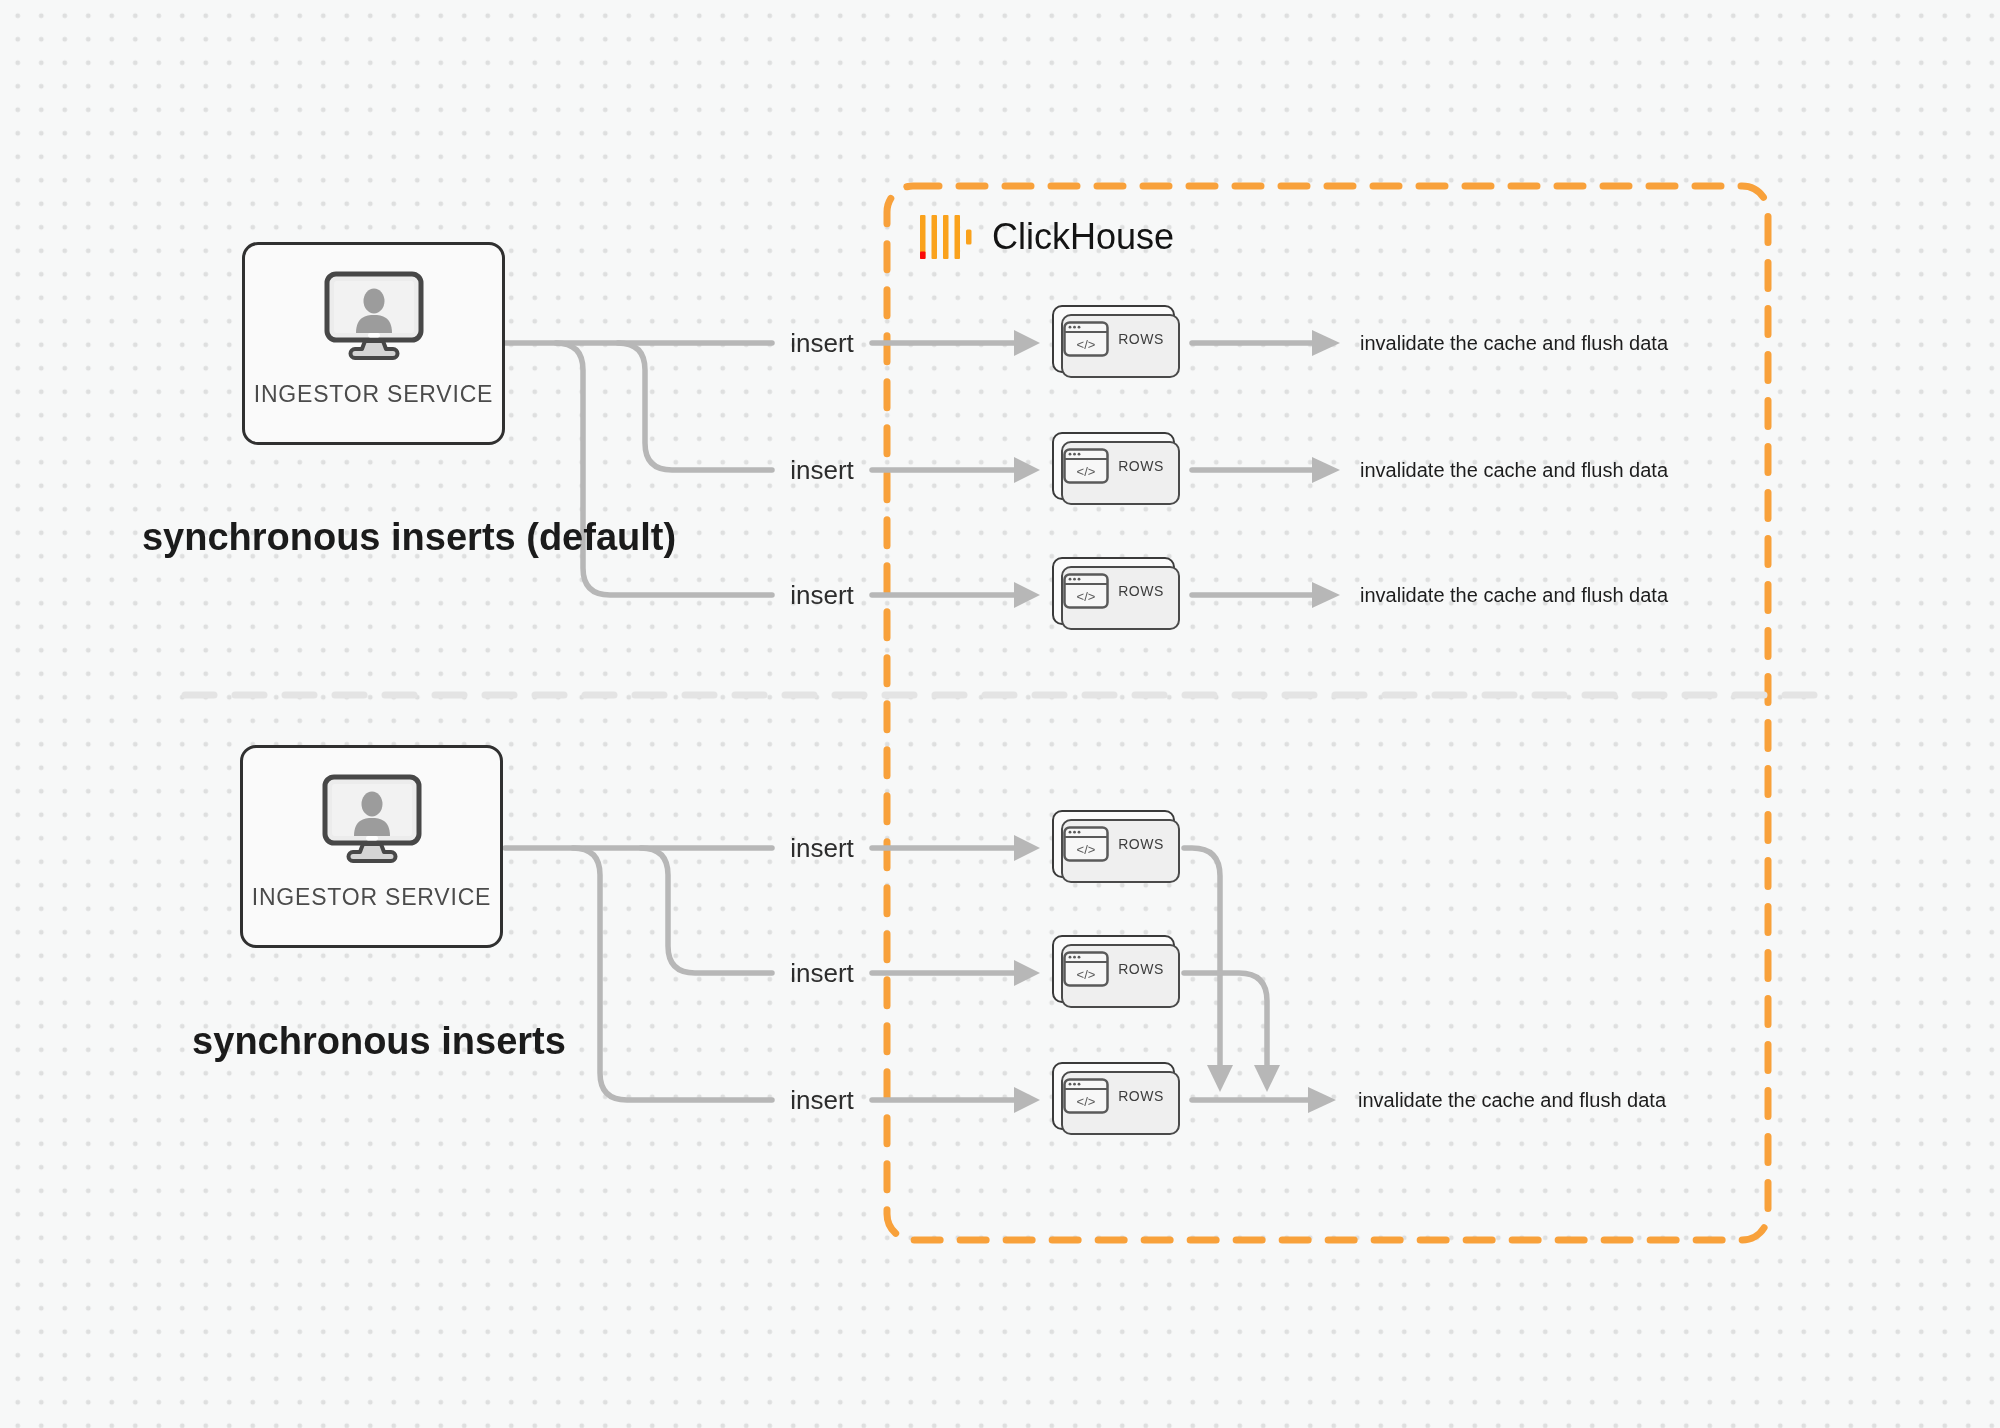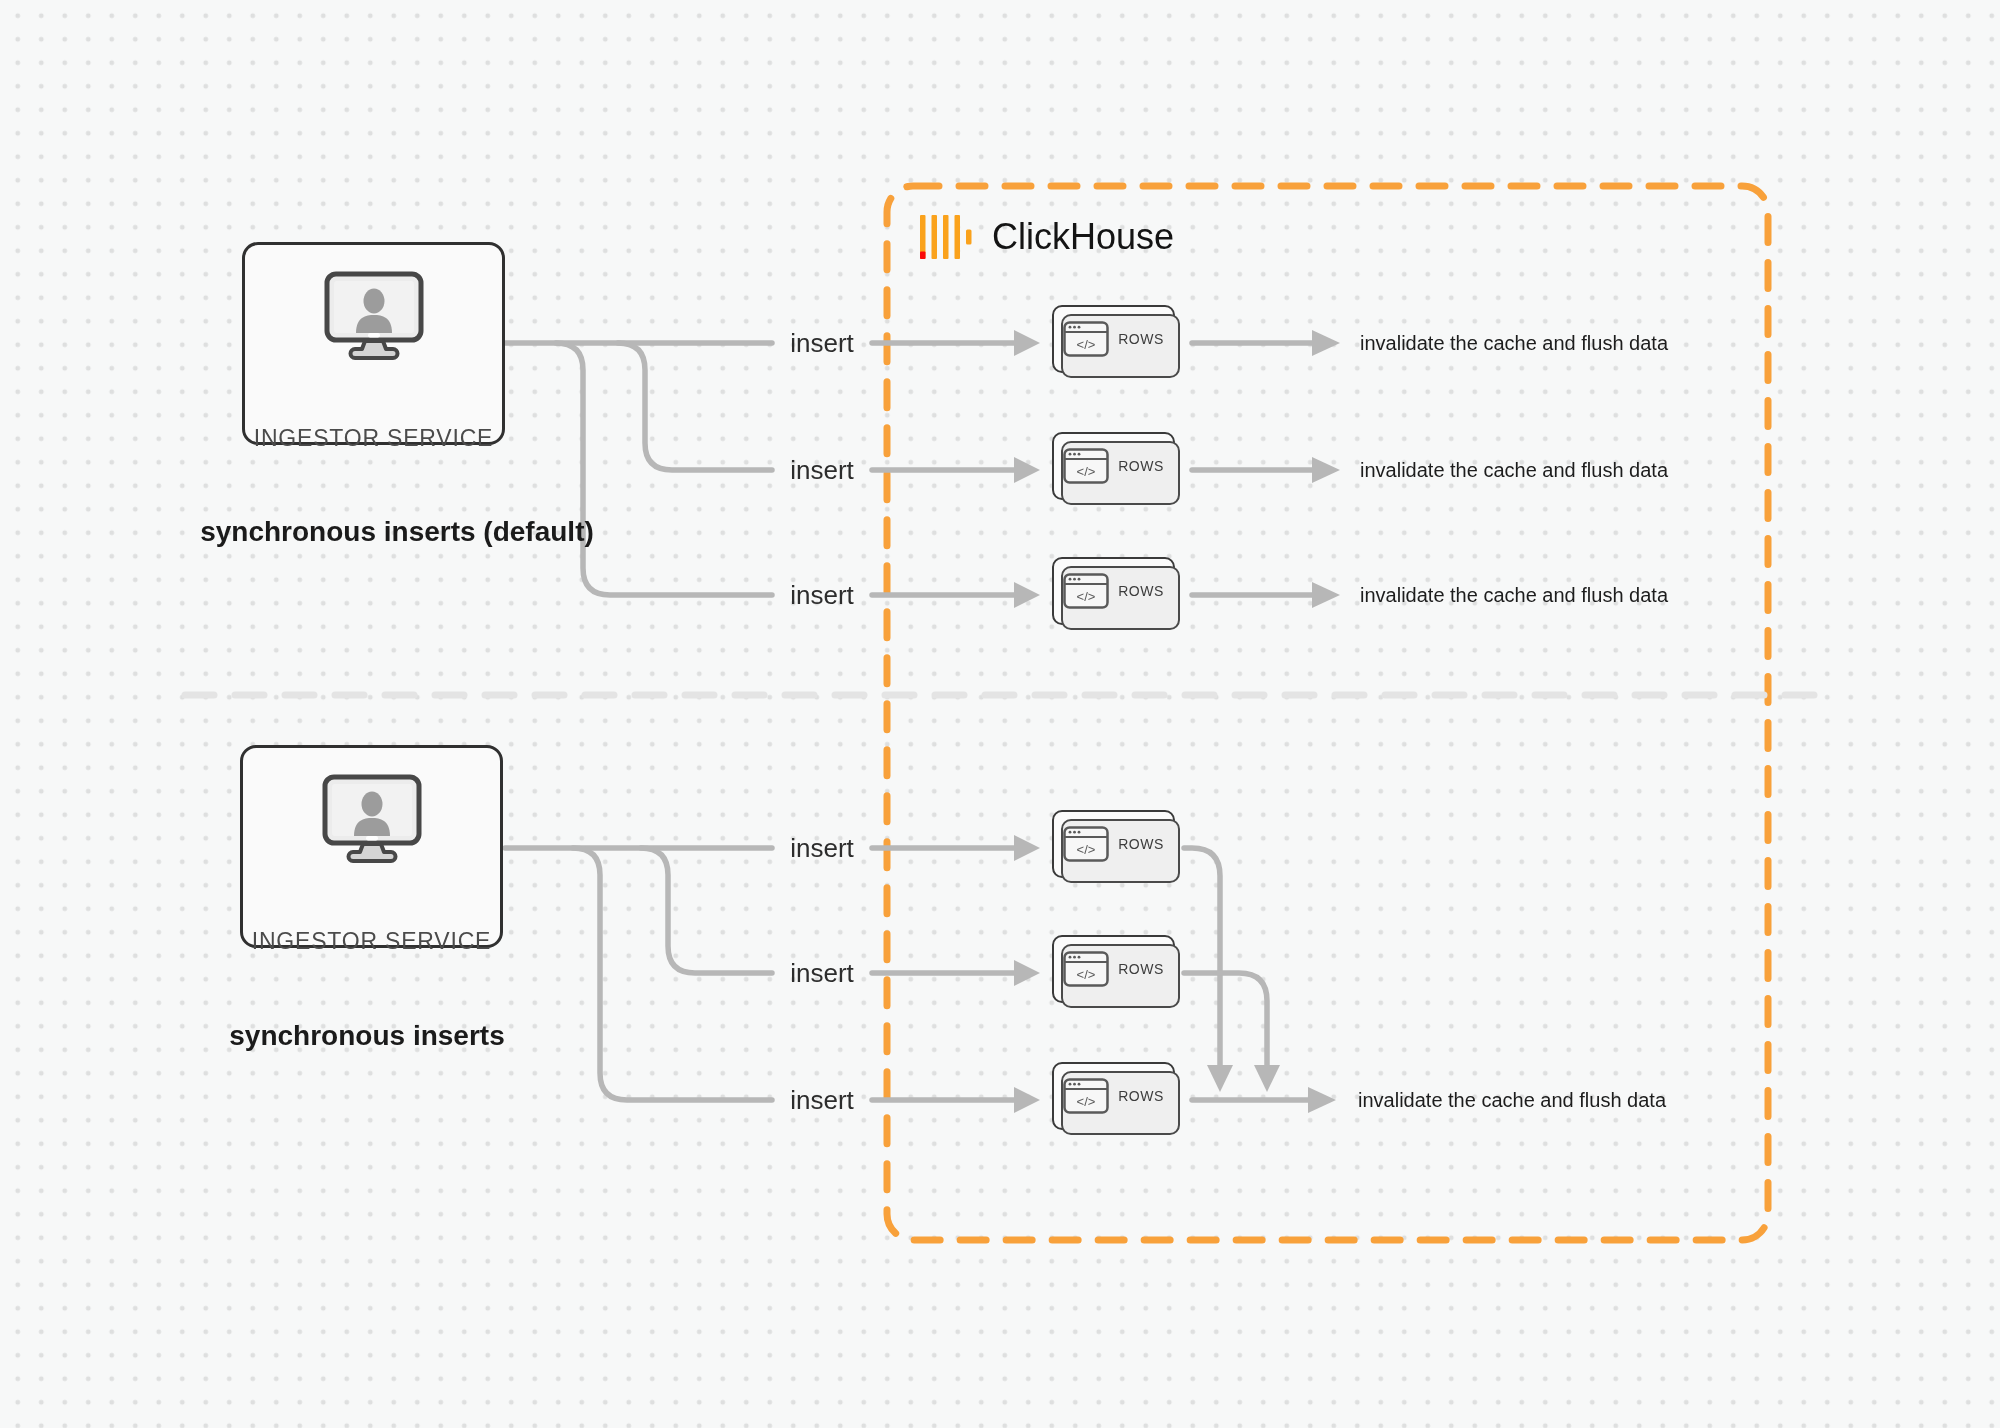--- a/index.html
+++ b/index.html
@@ -11,31 +11,31 @@
     background-size:23.5px 23.5px;
     background-position:6px 4px;
   }
   svg.overlay{position:absolute; left:0; top:0; z-index:1;}
   .abs{position:absolute;}
 
   
   .ingestor{
     z-index:3; width:263px; height:203px; box-sizing:border-box;
     background:#fafafa; border:3.5px solid #303030; border-radius:16px;
-    display:flex; flex-direction:column; align-items:center; justify-content:flex-start;gap:44px;
+    display:flex; flex-direction:column; align-items:center; justify-content:flex-start;
   }
   .ingestor .icon-wrap{margin-top:26px;}
   .ingestor .svc-label{
     margin-top:14px; font-size:23px; letter-spacing:0.8px; color:#4b4b4b;
   }
 
   
   .caption{
     z-index:3; transform:translateX(-50%); white-space:nowrap;
-    font-size:28px; font-weight:bold; color:#1b1b1b;
+    font-size:38px; font-weight:bold; color:#1b1b1b;margin-left:12px;
   }
 
   
   .insert-label{
     z-index:3; width:120px; text-align:center; transform:translateY(-50%);
     font-size:26px; color:#2d2d2d; white-space:nowrap;
   }
 
   
   .result-label{

